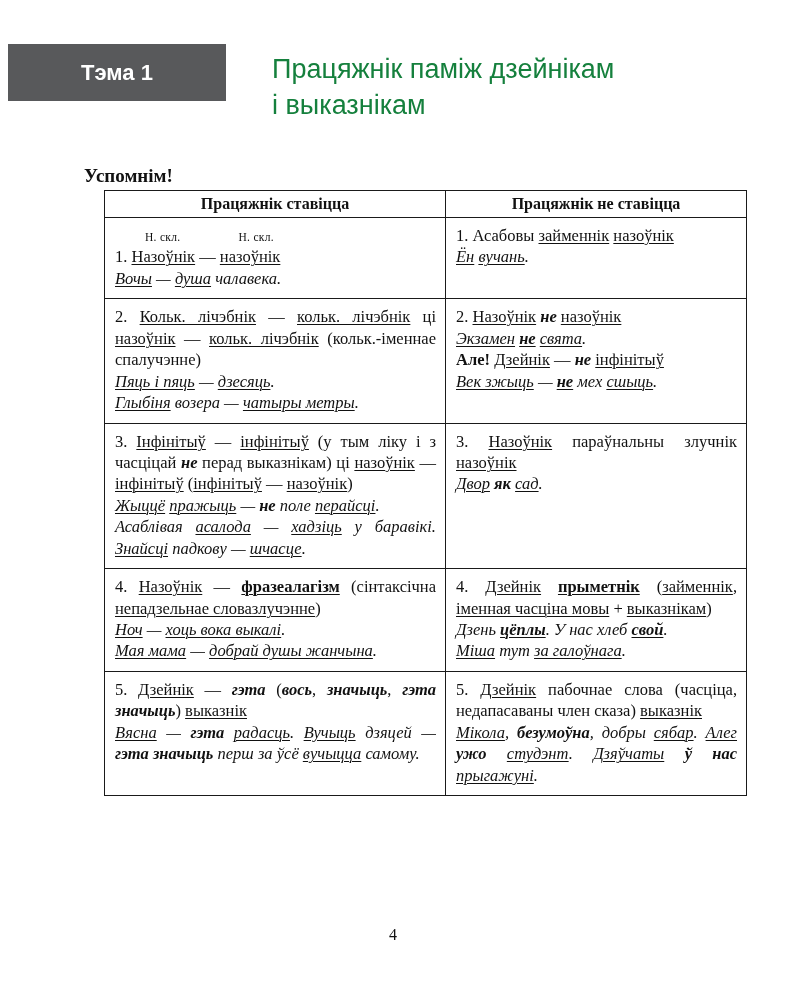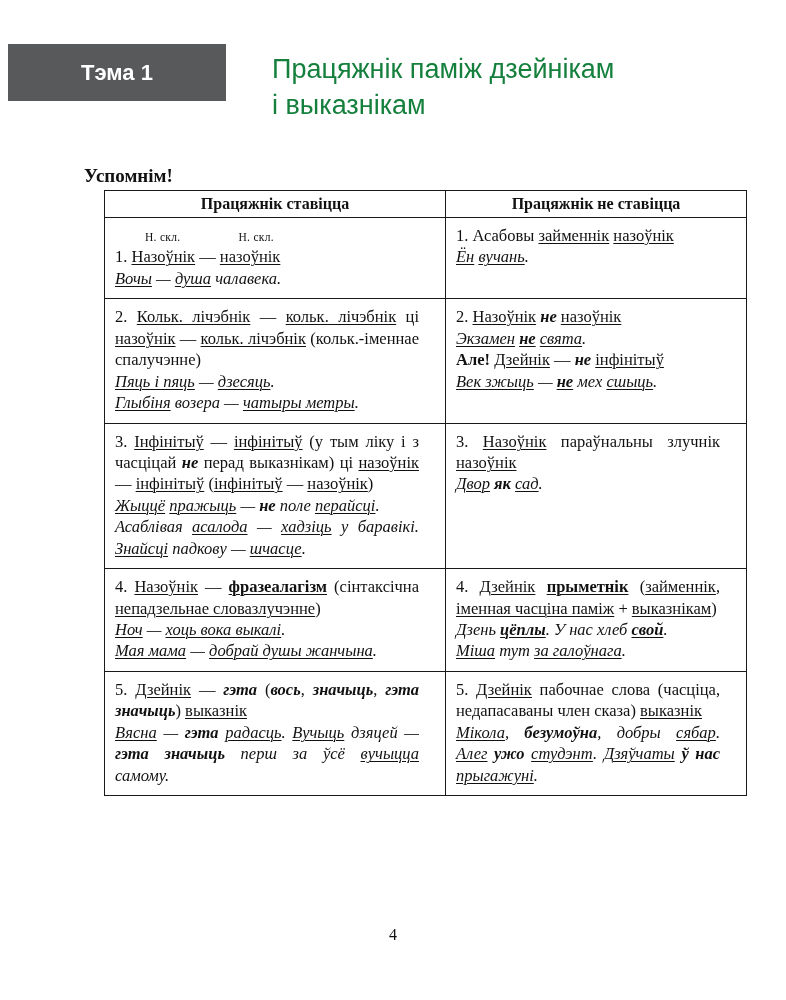--- a/index.html
+++ b/index.html
@@ -51,21 +51,21 @@
   }
   .rules-table th {
     font-size: 16px;
     font-weight: bold;
     text-align: center;
     padding: 4px 6px;
   }
   .rules-table td {
     font-size: 16.5px;
     line-height: 1.3;
-    padding: 7px 26px 9px 10px;
+    padding: 7px 9px 9px 10px;
     vertical-align: top;
     text-align: justify;
   }
   .left-col { width: 341px; }
   u { text-underline-offset: 2px; text-decoration-thickness: 1px; }
   .nskl {
     font-size: 11.5px;
     letter-spacing: 0.3px;
     margin-left: 30px;
     font-style: normal;
@@ -108,21 +108,21 @@
       <tr>
         <td class="left-col">2. <u>Кольк. лічэбнік</u> — <u>кольк. лічэбнік</u> ці <u>назоўнік</u> — <u>кольк. лічэбнік</u> (кольк.-іменнае спалучэнне)<br><i><u>Пяць і пяць</u> — <u>дзесяць</u>.</i><br><i><u>Глыбіня</u> возера — <u>чатыры метры</u>.</i></td>
         <td>2. <u>Назоўнік</u> <b><i>не</i></b> <u>назоўнік</u><br><i><u>Экзамен</u> <b><u>не</u></b> <u>свята</u>.</i><br><b>Але!</b> <u>Дзейнік</u> — <b><i>не</i></b> <u>інфінітыў</u><br><i><u>Век зжыць</u> — <b><u>не</u></b> мех <u>сшыць</u>.</i></td>
       </tr>
       <tr>
         <td class="left-col">3. <u>Інфінітыў</u> — <u>інфінітыў</u> (у тым ліку і з часціцай <b><i>не</i></b> перад выказнікам) ці <u>назоўнік</u> — <u>інфінітыў</u> (<u>інфінітыў</u> — <u>назоўнік</u>)<br><i><u>Жыццё</u> <u>пражыць</u> — <b>не</b> поле <u>перайсці</u>.</i><br><i>Асаблівая <u>асалода</u> — <u>хадзіць</u> у баравікі. <u>Знайсці</u> падкову — <u>шчасце</u>.</i></td>
         <td>3. <u>Назоўнік</u> параўнальны злучнік <u>назоўнік</u><br><i><u>Двор</u> <b>як</b> <u>сад</u>.</i></td>
       </tr>
       <tr>
         <td class="left-col">4. <u>Назоўнік</u> — <b><u>фразеалагізм</u></b> (сінтаксічна <u>непадзельнае словазлучэнне</u>)<br><i><u>Ноч</u> — <u>хоць вока выкалі</u>.</i><br><i><u>Мая мама</u> — <u>добрай душы жанчына</u>.</i></td>
-        <td>4. <u>Дзейнік</u> <b><u>прыметнік</u></b> (<u>займеннік</u>, <u>іменная часціна паміж</u> + <u>выказнікам</u>)<br><i>Дзень <b><u>цёплы</u></b>. У нас хлеб <b><u>свой</u></b>.</i><br><i><u>Міша</u> тут <u>за галоўнага</u>.</i></td>
+        <td>4. <u>Дзейнік</u> <b><u>прыметнік</u></b> (<u>займеннік</u>, <u>іменная часціна мовы</u> + <u>выказнікам</u>)<br><i>Дзень <b><u>цёплы</u></b>. У нас хлеб <b><u>свой</u></b>.</i><br><i><u>Міша</u> тут <u>за галоўнага</u>.</i></td>
       </tr>
       <tr>
         <td class="left-col">5. <u>Дзейнік</u> — <b><i>гэта</i></b> (<b><i>вось</i></b>, <b><i>значыць</i></b>, <b><i>гэта значыць</i></b>) <u>выказнік</u><br><i><u>Вясна</u> — <b>гэта</b> <u>радасць</u>. <u>Вучыць</u> дзяцей — <b>гэта значыць</b> перш за ўсё <u>вучыцца</u> самому.</i></td>
         <td>5. <u>Дзейнік</u> пабочнае слова (часціца, недапасаваны член сказа) <u>выказнік</u><br><i><u>Мікола</u>, <b>безумоўна</b>, добры <u>сябар</u>. <u>Алег</u> <b>ужо</b> <u>студэнт</u>. <u>Дзяўчаты</u> <b>ў нас</b> <u>прыгажуні</u>.</i></td>
       </tr>
     </tbody>
   </table>
 
   <div class="page-number">4</div>
 

